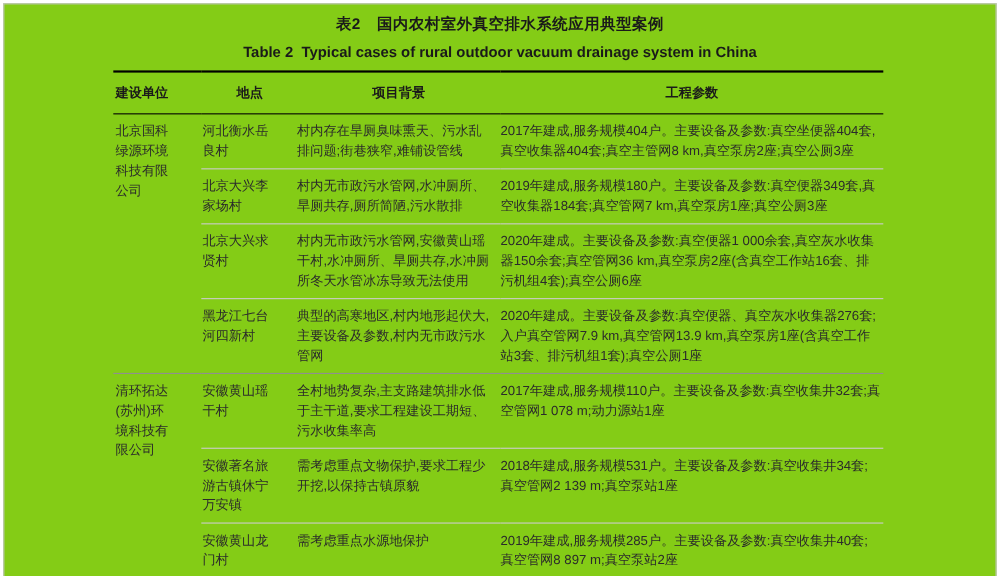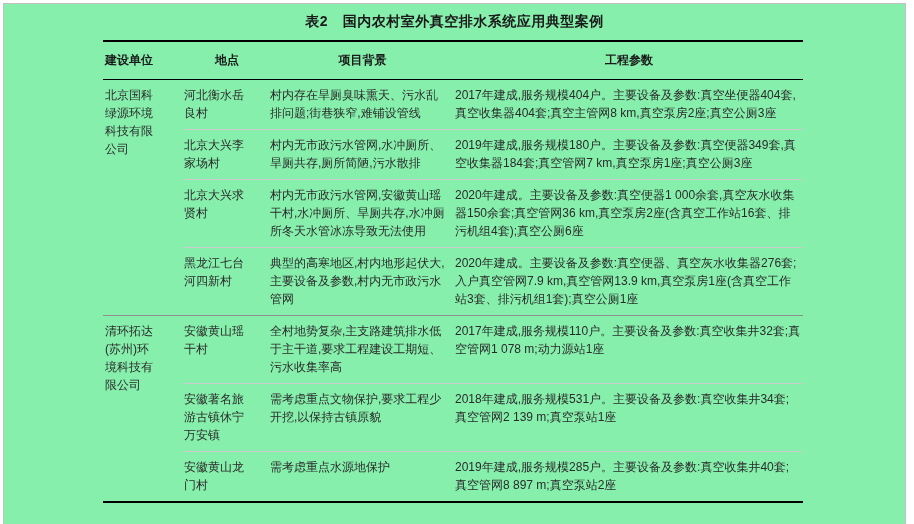--- a/index.html
+++ b/index.html
@@ -1,20 +1,20 @@
 <!DOCTYPE html>
 <html><head>
 <meta charset="utf-8">
 <style>
   * { margin:0; padding:0; box-sizing:border-box; }
   html,body { width:914px; height:524px; background:#ffffff;
     font-family:"Liberation Sans","DejaVu Sans",sans-serif; }
   .page-frame {
     position:absolute; left:3px; top:3px; width:903px; height:521px;
-    background:#86efac;
+    background:#84cc16;
     border-top:1px solid #c2c2c2; border-left:1px solid #c2c2c2; border-right:1px solid #c2c2c2;
     overflow:hidden;
   }
   .title-zh {
     margin-top:9px; text-align:center; font-weight:bold;
     font-size:14px; color:#1a1a1a; letter-spacing:0.5px;
   }
   .title-en {
     margin-top:9px; text-align:center; font-weight:bold;
     font-size:13.5px; color:#1a1a1a; white-space:pre;
@@ -41,20 +41,21 @@
   td.col-background{ padding-right:6px; }
   td.col-params    { padding-right:2px; }
   tr.row-sep td { border-top:1px solid #cccccc; }
   tr.group-sep td { border-top:1px solid #8f8f8f; }
 </style>
 </head>
 <body>
 
 <div class="page-frame">
   <div class="title-zh">表2　国内农村室外真空排水系统应用典型案例</div>
+  <div class="title-en">Table 2  Typical cases of rural outdoor vacuum drainage system in China</div>
 
   <table class="cases">
     <colgroup>
       <col style="width:80px">
         <col style="width:87px">
         <col style="width:185px">
         <col style="width:348px">
     </colgroup>
     <thead>
       <tr>

